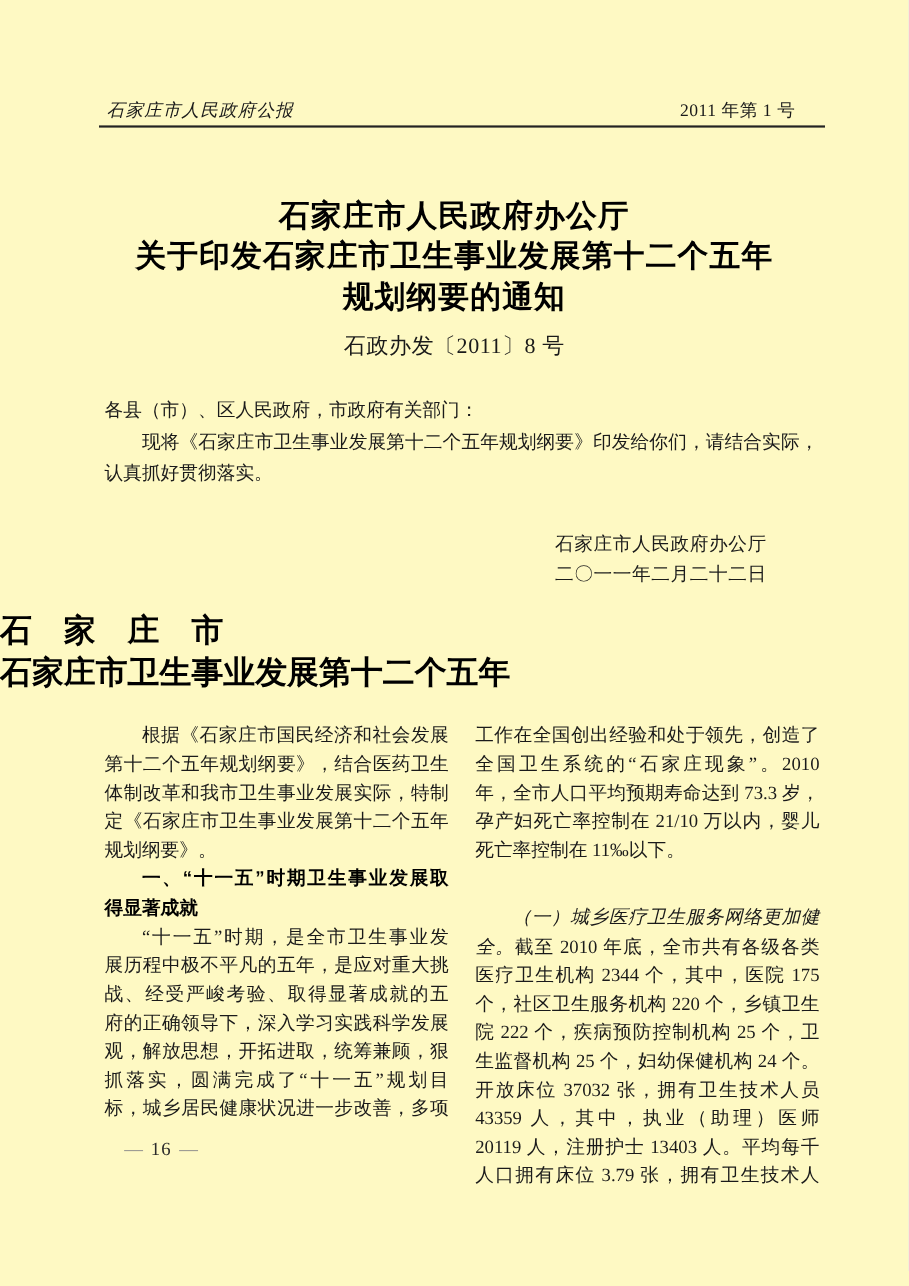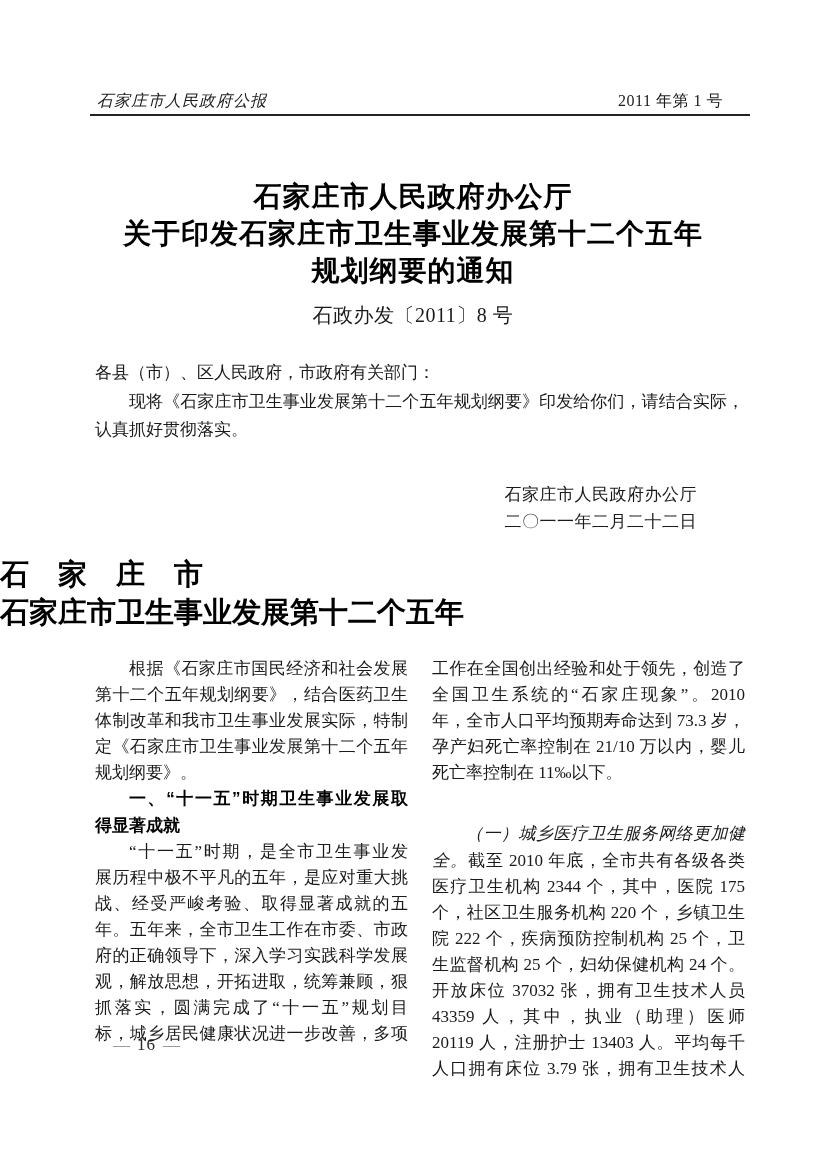--- a/index.html
+++ b/index.html
@@ -1,20 +1,20 @@
 <!DOCTYPE html>
 <html><head>
 <meta charset="utf-8">
 <style>
   html,body{margin:0;padding:0;background:#e8e8e8;}
   .page{
     position:relative;
     width:826px;height:1169px;
     margin:0 auto;
-    background:#ffffff;
+    background:#fef9c3;
     color:#1a1a1a;
     font-family:"Liberation Serif","DejaVu Serif",serif;
     overflow:hidden;
   }
   
   .masthead{
     position:absolute;top:92px;left:97px;width:626px;
     display:flex;justify-content:space-between;align-items:baseline;
     font-size:16px;line-height:18px;
   }
@@ -117,21 +117,20 @@
         <div class="line indent"><span>根据《石家庄市国民经济和社会发展</span></div>
         <div class="line"><span>第十二个五年规划纲要》，结合医药卫生</span></div>
         <div class="line"><span>体制改革和我市卫生事业发展实际，特制</span></div>
         <div class="line"><span>定《石家庄市卫生事业发展第十二个五年</span></div>
         <div class="line pend"><span>规划纲要》。</span></div>
         <div class="line bold indent"><span>一、“十一五”时期卫生事业发展取</span></div>
         <div class="line bold pend"><span>得显著成就</span></div>
         <div class="line indent"><span>“十一五”时期，是全市卫生事业发</span></div>
         <div class="line"><span>展历程中极不平凡的五年，是应对重大挑</span></div>
         <div class="line"><span>战、经受严峻考验、取得显著成就的五</span></div>
-        <div class="line"><span>年。五年来，全市卫生工作在市委、市政</span></div>
         <div class="line"><span>府的正确领导下，深入学习实践科学发展</span></div>
         <div class="line"><span>观，解放思想，开拓进取，统筹兼顾，狠</span></div>
         <div class="line"><span>抓落实，圆满完成了“十一五”规划目</span></div>
         <div class="line"><span>标，城乡居民健康状况进一步改善，多项</span></div>
       </div>
     <div class="col">
         <div class="line"><span>工作在全国创出经验和处于领先，创造了</span></div>
         <div class="line"><span>全国卫生系统的“石家庄现象”。2010</span></div>
         <div class="line"><span>年，全市人口平均预期寿命达到 73.3 岁，</span></div>
         <div class="line"><span>孕产妇死亡率控制在 21/10 万以内，婴儿</span></div>

